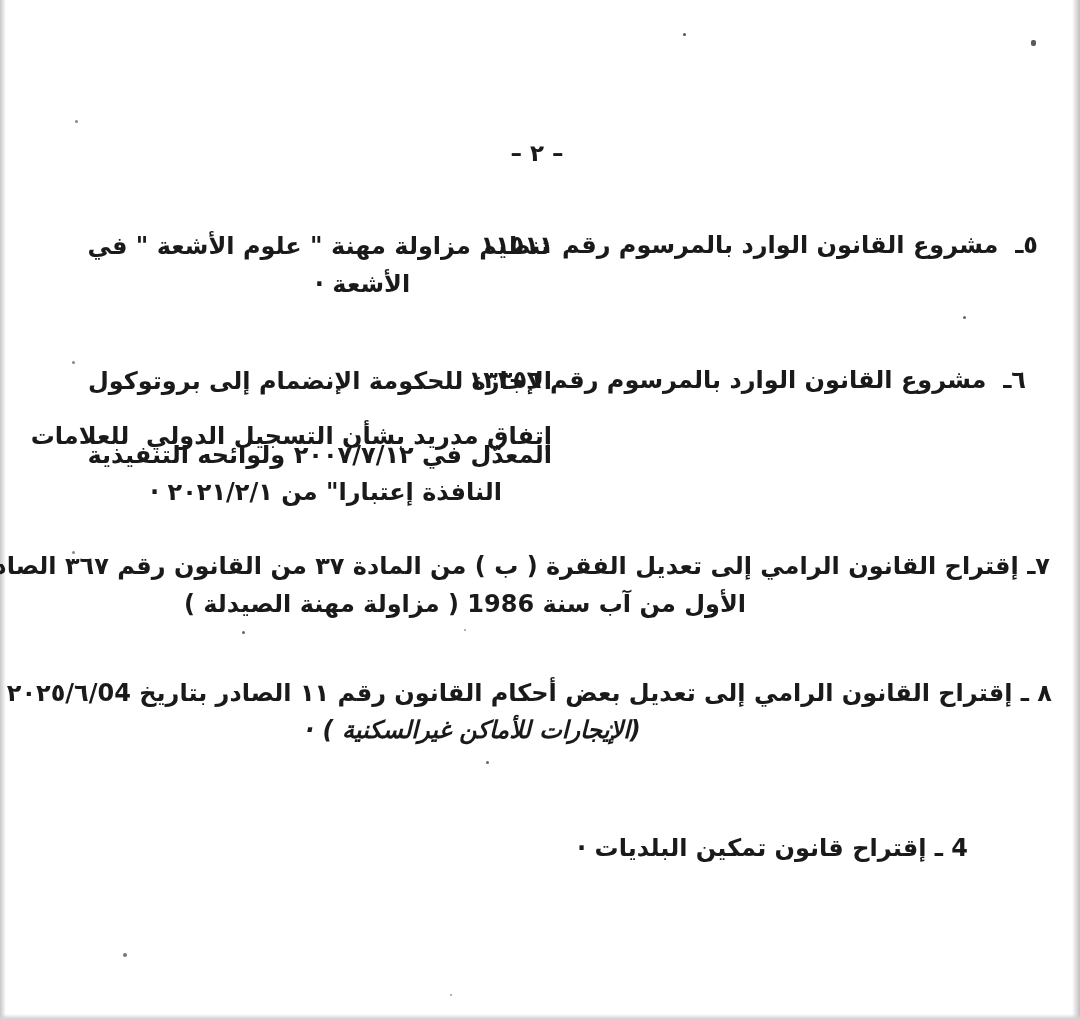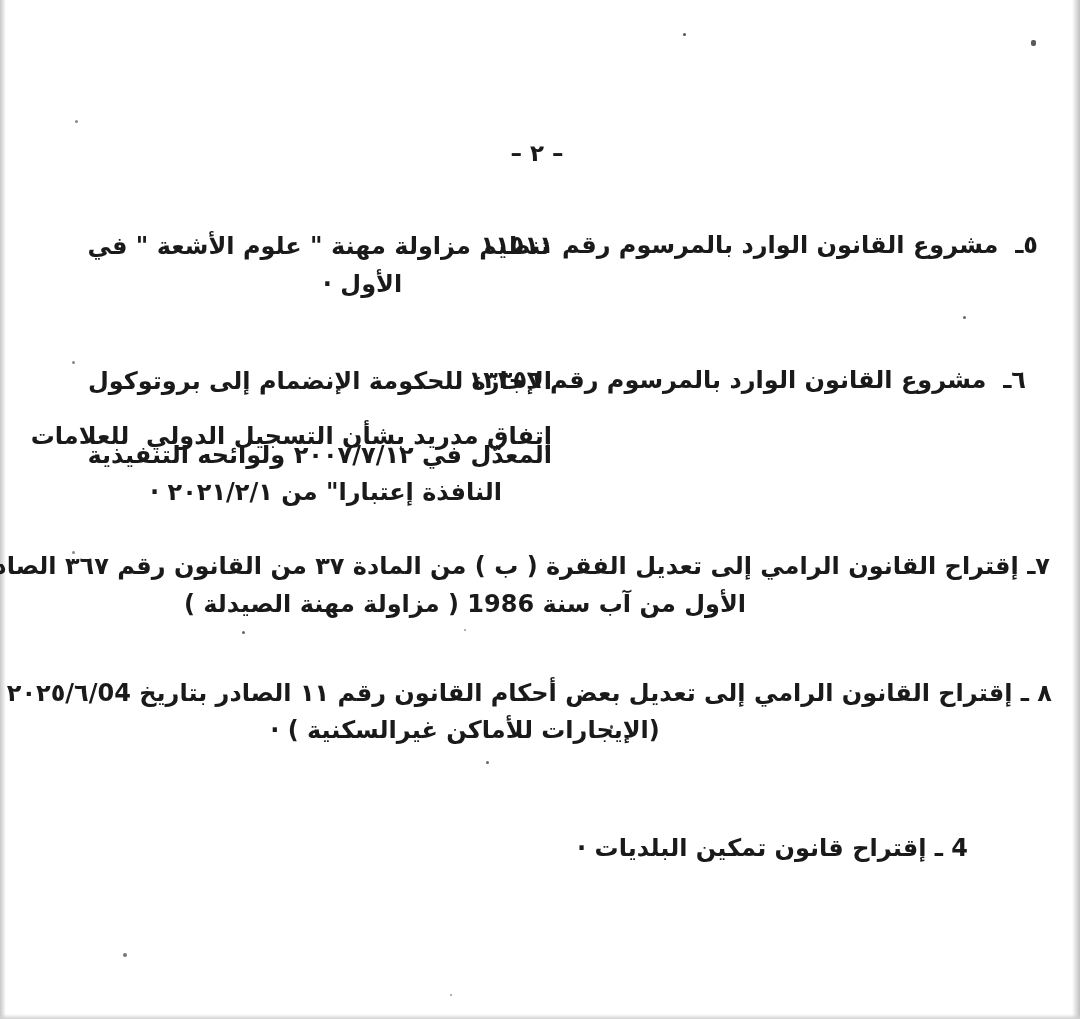--- a/index.html
+++ b/index.html
@@ -57,39 +57,39 @@
 
   <div class="edge-left"></div>
   <div class="edge-right"></div>
   <div class="edge-bottom"></div>
 
   <div class="txt centered page-number" style="top:136px;left:437px;width:200px;">– ٢ –</div>
 
   <section>
     <div class="txt" style="top:228px;right:42px;">٥ـ  مشروع القانون الوارد بالمرسوم رقم ١١٥١١</div>
     <div class="txt centered" style="top:229px;left:175px;width:375px;">تنظيم مزاولة مهنة " علوم الأشعة " في</div>
-    <div class="txt centered" style="top:267px;left:175px;width:375px;">الأول ·</div>
+    <div class="txt centered" style="top:267px;left:175px;width:375px;">الأشعة ·</div>
   </section>
 
   <section>
     <div class="txt" style="top:363px;right:54px;">٦ـ  مشروع القانون الوارد بالمرسوم رقم ١٣٣٥٦</div>
     <div class="txt centered" style="top:364px;left:100px;width:452px;">الإجازة للحكومة الإنضمام إلى بروتوكول</div>
     <div class="txt centered" style="top:419px;left:100px;width:452px;">إتفاق مدريد بشأن التسجيل الدولي  للعلامات</div>
     <div class="txt centered" style="top:438px;left:100px;width:452px;">المعدّل في ٢٠٠٧/٧/١٢ ولوائحه التنفيذية</div>
     <div class="txt centered" style="top:475px;left:100px;width:452px;">النافذة إعتبارا" من ٢٠٢١/٢/١ ·</div>
   </section>
 
   <section>
     <div class="txt" style="top:549px;right:30px;">٧ـ إقتراح القانون الرامي إلى تعديل الفقرة ( ب ) من المادة ٣٧ من القانون رقم ٣٦٧ الصادر في</div>
     <div class="txt centered" style="top:587px;left:180px;width:570px;">الأول من آب سنة 1986 ( مزاولة مهنة الصيدلة )</div>
   </section>
 
   <section>
     <div class="txt" style="top:676px;right:28px;">٨ ـ إقتراح القانون الرامي إلى تعديل بعض أحكام القانون رقم ١١ الصادر بتاريخ ٢٠٢٥/٦/04</div>
-    <div class="txt centered" style="top:713px;left:180px;width:570px;">(الإيجارات للأماكن غيرالسكنية ) ·</div>
+    <div class="txt centered" style="top:713px;left:188px;width:570px;font-style:italic;">(الإيجارات للأماكن غيرالسكنية ) ·</div>
   </section>
 
   <section>
     <div class="txt" style="top:831px;right:112px;">4 ـ إقتراح قانون تمكين البلديات ·</div>
   </section>
 
   <div class="speck" style="left:683px;top:33px;width:3px;height:3px;background:#555;"></div>
   <div class="speck" style="left:1031px;top:40px;width:5px;height:6px;background:#5a5a5a;border-radius:2px;"></div>
   <div class="speck" style="left:75px;top:120px;width:3px;height:3px;background:#888;"></div>
   <div class="speck" style="left:963px;top:316px;width:3px;height:3px;background:#666;"></div>

